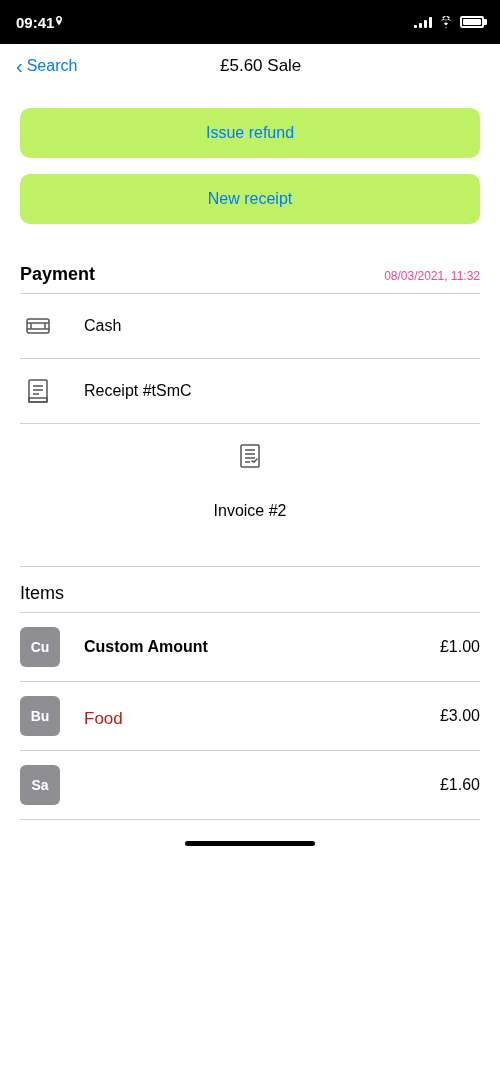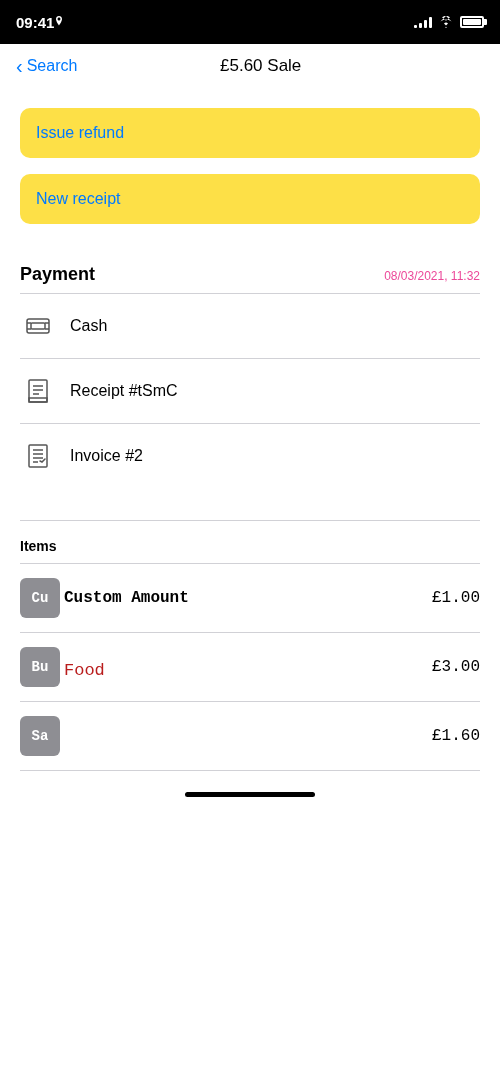--- a/index.html
+++ b/index.html
@@ -110,29 +110,29 @@
 
     
     .content {
       padding: 20px 20px 0;
     }
 
     
     .action-btn {
       width: 100%;
       padding: 16px;
-      background: #fde047;
+      background: #bef264;
       border: none;
       border-radius: 10px;
       font-size: 16px;
       font-weight: 500;
       color: #007AFF;
       cursor: pointer;
       margin-bottom: 16px;
-      text-align: left;
+      text-align: center;
     }
 
     
     .section {
       margin-top: 24px;
     }
     .section-header {
       display: flex;
       align-items: baseline;
       justify-content: space-between;
@@ -153,24 +153,25 @@
       background: #d1d1d6;
       margin: 0;
     }
 
     
     .payment-row {
       display: flex;
       align-items: center;
       padding: 14px 0;
       border-bottom: 1px solid #d1d1d6;
-      gap: 14px;
+      gap: 28px;
     }
     .payment-row:last-child {
       border-bottom: none;
+      flex-direction: column;
     }
     .row-icon {
       width: 36px;
       height: 36px;
       display: flex;
       align-items: center;
       justify-content: center;
       flex-shrink: 0;
     }
     .row-icon svg {
@@ -181,32 +182,31 @@
       font-size: 16px;
       color: #000;
       font-weight: 400;
     }
 
     
     .items-section {
       margin-top: 32px;
     }
     .items-title {
-      font-size: 14px;
-      font-weight: 700;
+      font-size: 18px;
+      font-weight: 400;
       color: #000;
       margin-bottom: 8px;
     }
     .item-row {
       display: flex;
       align-items: center;
       padding: 14px 0;
       border-bottom: 1px solid #d1d1d6;
-      gap: 4px;
-      font-family: Liberation Mono, monospace;
+      gap: 24px;
     }
     .item-avatar {
       width: 40px;
       height: 40px;
       background: #8e8e93;
       border-radius: 6px;
       display: flex;
       align-items: center;
       justify-content: center;
       color: #fff;

